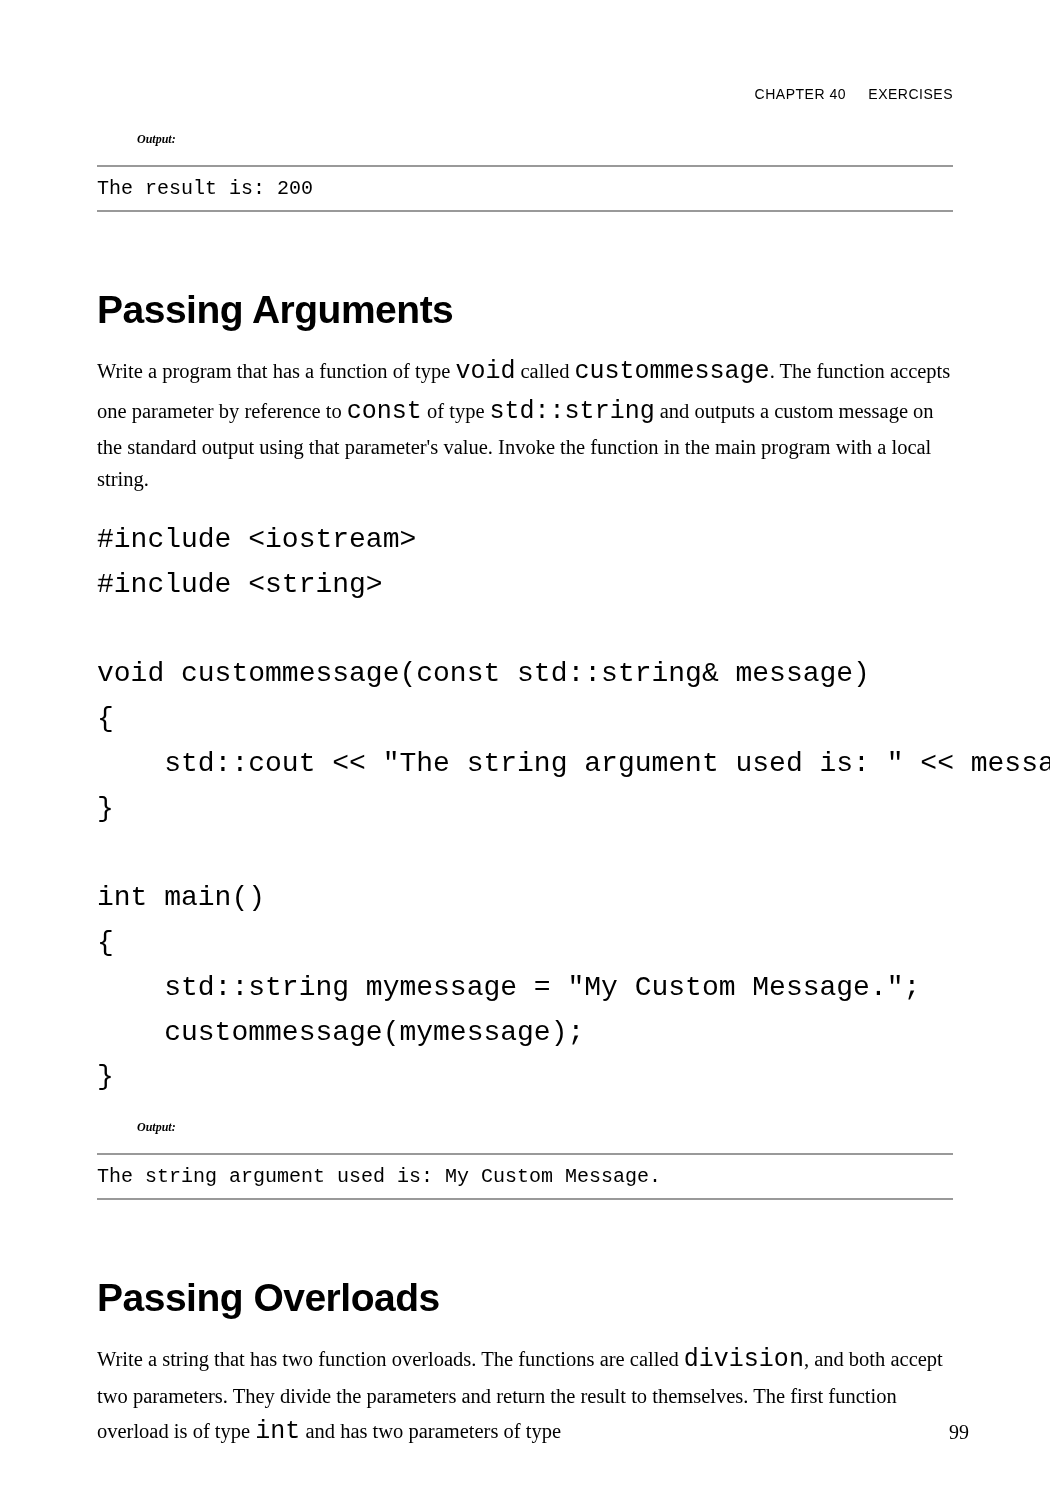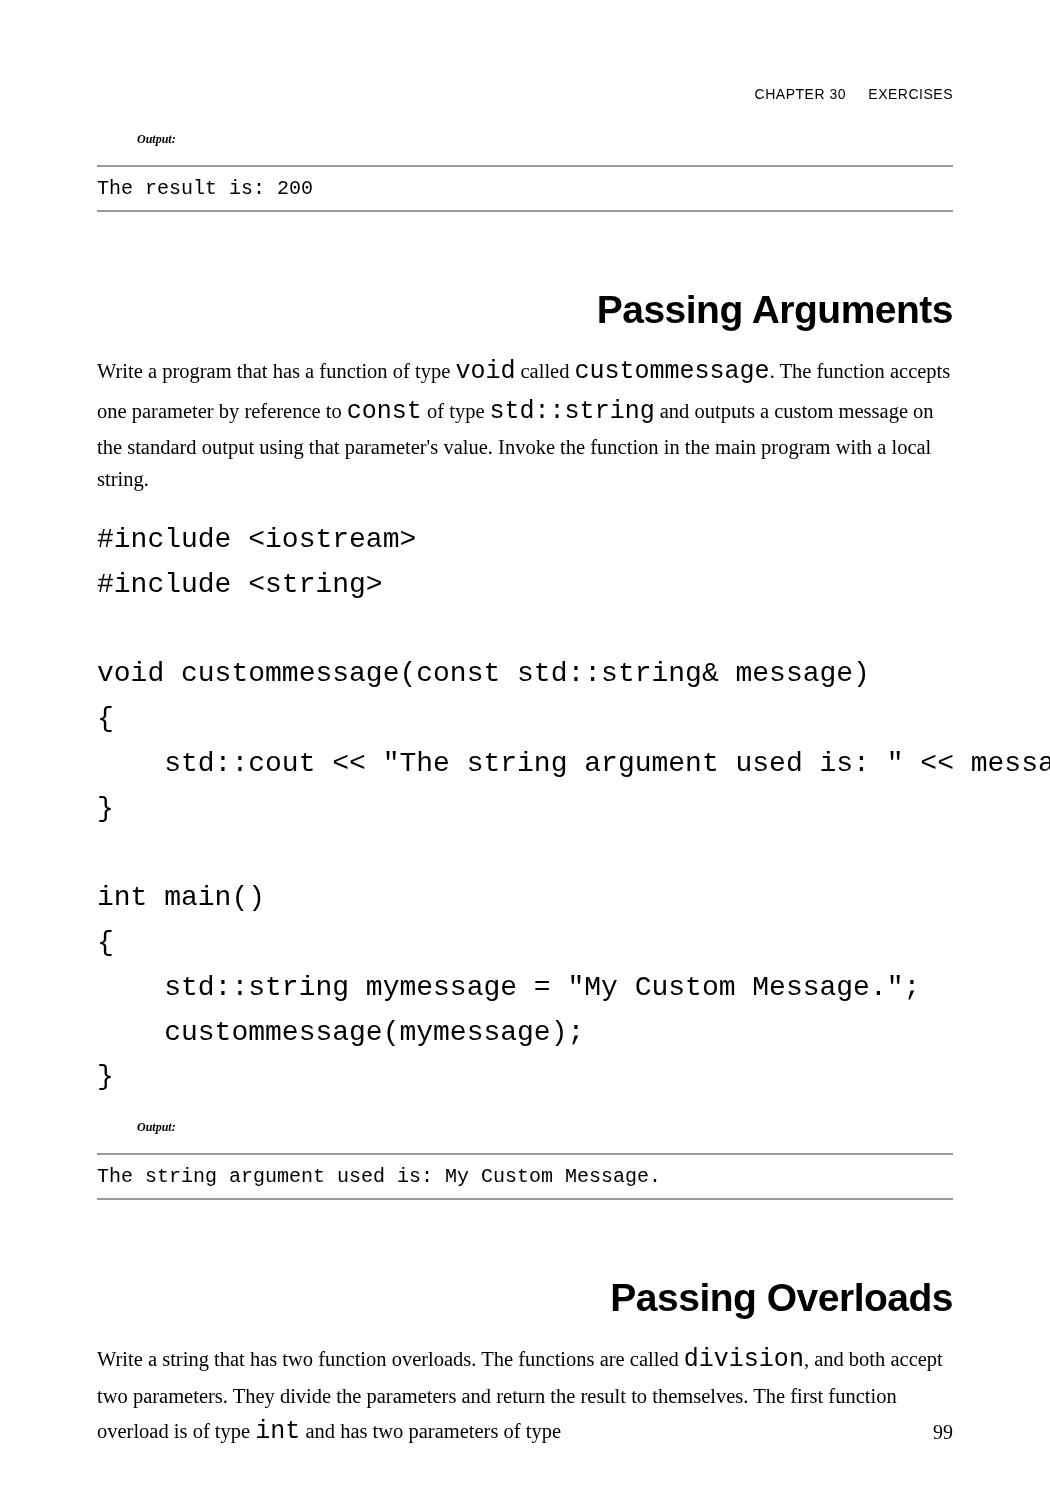--- a/index.html
+++ b/index.html
@@ -35,21 +35,20 @@
       font-family: 'Consolas', 'Menlo', 'Courier New', monospace;
       font-size: 20px;
       margin-bottom: 76px;
     }
     h1.section-title {
       font-family: Arial, Helvetica, sans-serif;
       font-weight: bold;
       font-size: 39px;
       margin-bottom: 20px;
       letter-spacing: -0.5px;
-      text-align: right;
     }
     p.body-text {
       font-family: 'Palatino Linotype', Palatino, Georgia, serif;
       font-size: 20.5px;
       line-height: 1.58;
       margin-bottom: 22px;
     }
     .inline-code {
       font-family: 'Consolas', 'Menlo', 'Courier New', monospace;
       font-size: 25px;
@@ -57,30 +56,30 @@
     pre.code-block {
       font-family: 'Consolas', 'Menlo', 'Courier New', monospace;
       font-size: 28px;
       line-height: 1.6;
       white-space: pre;
       margin-bottom: 20px;
     }
     .page-number {
       position: absolute;
       bottom: 56px;
-      right: 97px;
+      right: 81px;
       font-family: 'Palatino Linotype', Palatino, Georgia, serif;
       font-size: 20px;
     }
   </style>
 </head>
 <body>
 
 <div class="header">
-  <span class="chapter">CHAPTER 30</span>
+  <span class="chapter">CHAPTER 40</span>
   <span>EXERCISES</span>
 </div>
 
 <div class="output-label">Output:</div>
 <div class="output-box">The result is: 200</div>
 
 <h1 class="section-title">Passing Arguments</h1>
 
 <p class="body-text">
   <span>Write a program that has a function of type </span><span class="inline-code">void</span><span> called </span><span class="inline-code">custommessage</span><span>. The function accepts one parameter by reference to </span><span class="inline-code">const</span><span> of type </span><span class="inline-code">std::string</span><span> and outputs a custom message on the standard output using that parameter's value. Invoke the function in the main program with a local string.</span>

